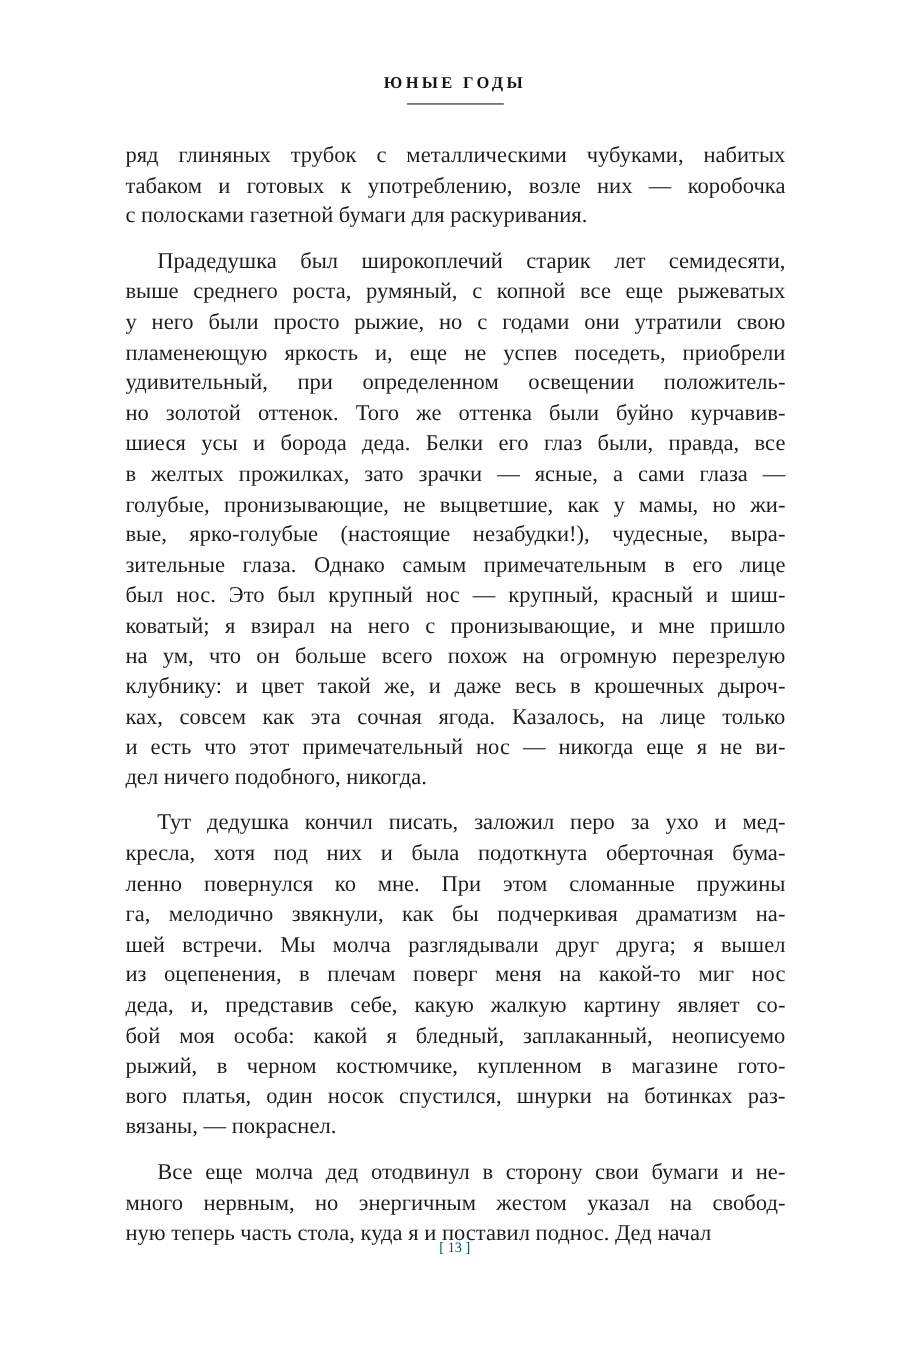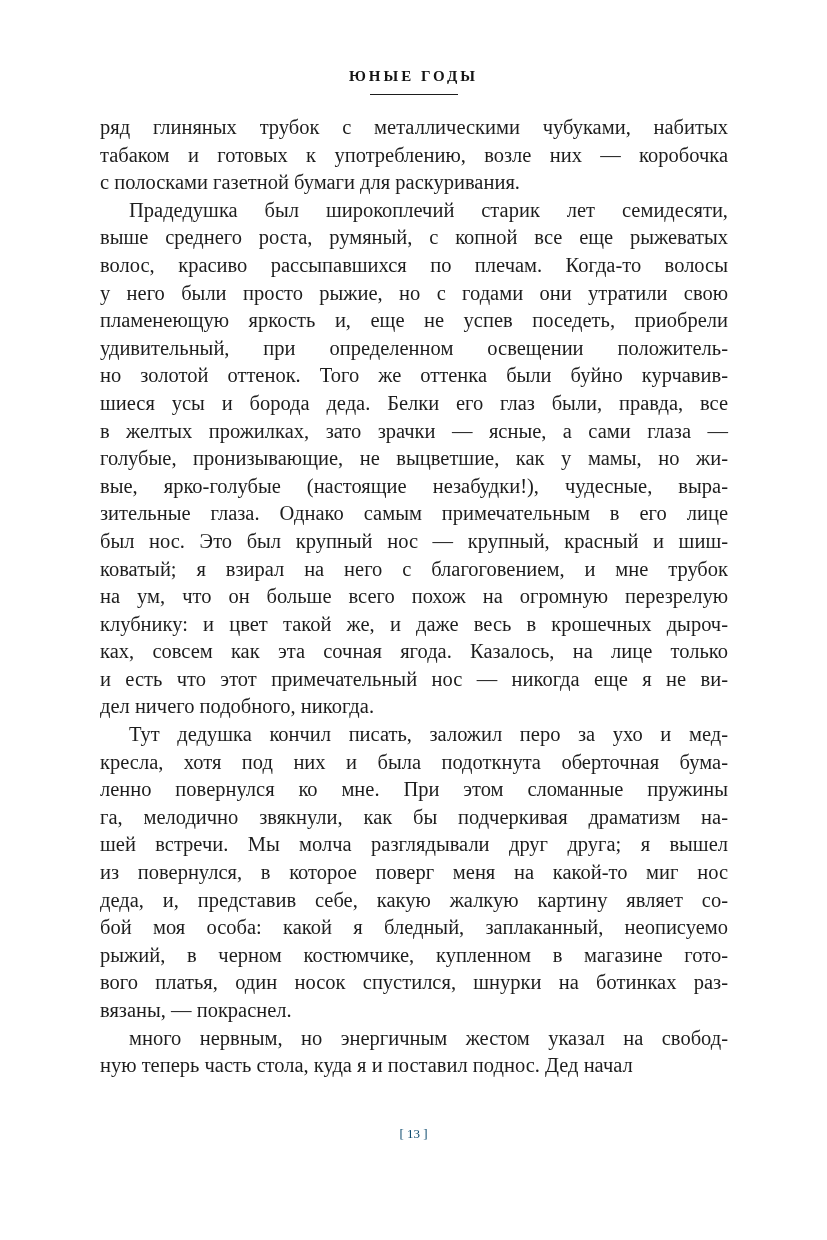--- a/index.html
+++ b/index.html
@@ -34,21 +34,21 @@
     background: #1d1d1d;
   }
   .page-body {
     position: absolute;
     top: 114px;
     left: 100px;
     width: 628px;
     font-size: 20.5px;
     line-height: 27.6px;
   }
-  .para { margin: 0; }
+  .para { margin: 14px; }
   .line {
     text-align: justify;
     text-align-last: justify;
     white-space: normal;
   }
   .line.last {
     text-align: right;
     text-align-last: left;
   }
   .para.indent .line:first-child { text-indent: 29px; }
@@ -70,50 +70,50 @@
   <div class="header-rule"></div>
   <div class="page-body">
       <div class="para">
         <div class="line">ряд глиняных трубок с металлическими чубуками, набитых</div>
         <div class="line">табаком и готовых к употреблению, возле них — коробочка</div>
         <div class="line last">с полосками газетной бумаги для раскуривания.</div>
       </div>
       <div class="para indent">
         <div class="line">Прадедушка был широкоплечий старик лет семидесяти,</div>
         <div class="line">выше среднего роста, румяный, с копной все еще рыжеватых</div>
-        <div class="line">волос, красиво рассыпавшихся по плечам. Когда-то волосы</div>
         <div class="line">у него были просто рыжие, но с годами они утратили свою</div>
         <div class="line">пламенеющую яркость и, еще не успев поседеть, приобрели</div>
         <div class="line">удивительный, при определенном освещении положитель-</div>
         <div class="line">но золотой оттенок. Того же оттенка были буйно курчавив-</div>
         <div class="line">шиеся усы и борода деда. Белки его глаз были, правда, все</div>
         <div class="line">в желтых прожилках, зато зрачки — ясные, а сами глаза —</div>
         <div class="line">голубые, пронизывающие, не выцветшие, как у мамы, но жи-</div>
         <div class="line">вые, ярко-голубые (настоящие незабудки!), чудесные, выра-</div>
         <div class="line">зительные глаза. Однако самым примечательным в его лице</div>
         <div class="line">был нос. Это был крупный нос — крупный, красный и шиш-</div>
-        <div class="line">коватый; я взирал на него с благоговением, и мне трубок</div>
+        <div class="line">коватый; я взирал на него с пронизывающие, и мне пришло</div>
         <div class="line">на ум, что он больше всего похож на огромную перезрелую</div>
         <div class="line">клубнику: и цвет такой же, и даже весь в крошечных дыроч-</div>
         <div class="line">ках, совсем как эта сочная ягода. Казалось, на лице только</div>
         <div class="line">и есть что этот примечательный нос — никогда еще я не ви-</div>
         <div class="line last">дел ничего подобного, никогда.</div>
       </div>
       <div class="para indent">
         <div class="line">Тут дедушка кончил писать, заложил перо за ухо и мед-</div>
         <div class="line">кресла, хотя под них и была подоткнута оберточная бума-</div>
         <div class="line">ленно повернулся ко мне. При этом сломанные пружины</div>
         <div class="line">га, мелодично звякнули, как бы подчеркивая драматизм на-</div>
         <div class="line">шей встречи. Мы молча разглядывали друг друга; я вышел</div>
-        <div class="line">из повернулся, в которое поверг меня на какой-то миг нос</div>
+        <div class="line">из оцепенения, в плечам поверг меня на какой-то миг нос</div>
         <div class="line">деда, и, представив себе, какую жалкую картину являет со-</div>
         <div class="line">бой моя особа: какой я бледный, заплаканный, неописуемо</div>
         <div class="line">рыжий, в черном костюмчике, купленном в магазине гото-</div>
         <div class="line">вого платья, один носок спустился, шнурки на ботинках раз-</div>
         <div class="line last">вязаны, — покраснел.</div>
       </div>
       <div class="para indent">
+        <div class="line">Все еще молча дед отодвинул в сторону свои бумаги и не-</div>
         <div class="line">много нервным, но энергичным жестом указал на свобод-</div>
         <div class="line last">ную теперь часть стола, куда я и поставил поднос. Дед начал</div>
       </div>
     </div>
   <div class="page-number">[ 13 ]</div>
 </div>
 
 </body></html>

